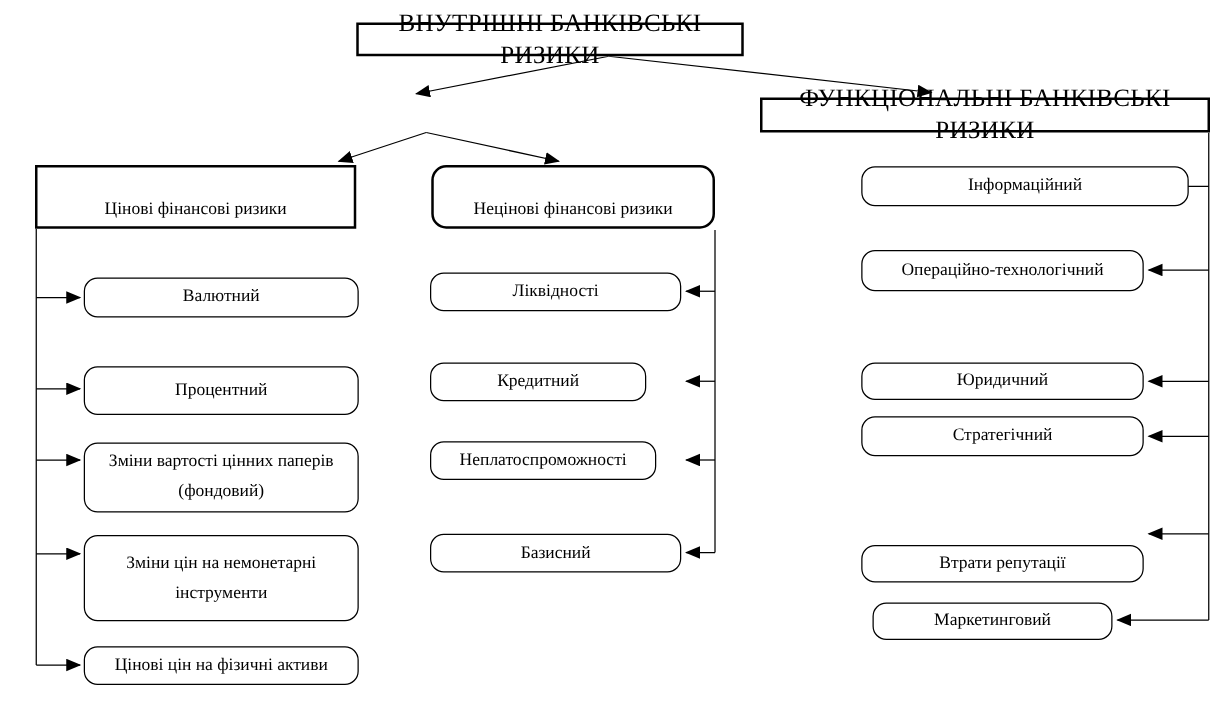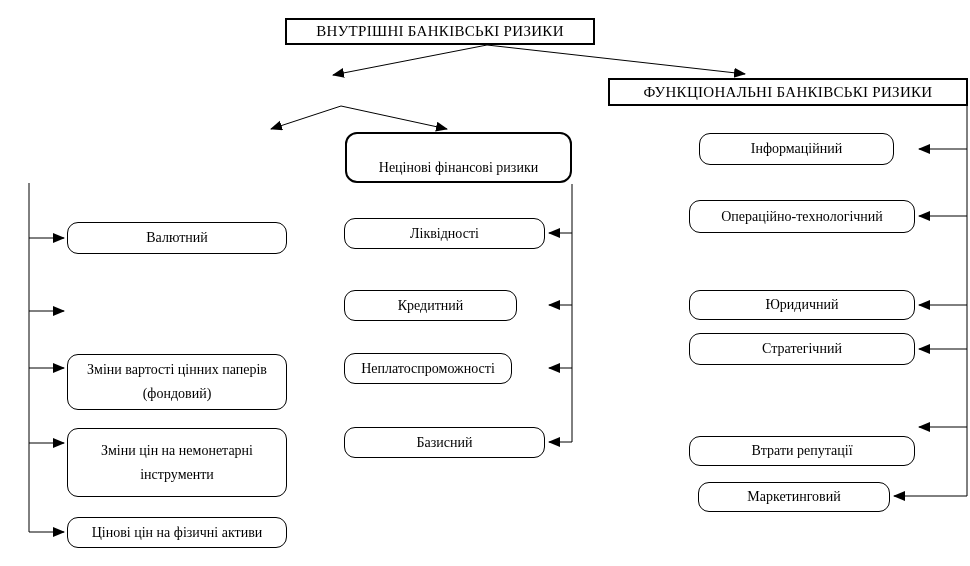--- a/index.html
+++ b/index.html
@@ -13,21 +13,21 @@
   }
   .wires{position:absolute;left:0;top:0;width:970px;height:566px;}
   .box{
     position:absolute;
     box-sizing:border-box;
     background:#ffffff;
     display:flex;align-items:center;justify-content:center;
     text-align:center;
     line-height:1.25;
   }
-  .rect{border:2px solid #000;font-size:15px;letter-spacing:0.3px;}
+  .rect{border:2px solid #000;font-size:20px;letter-spacing:0.3px;}
   .cat{border:2px solid #000;font-size:14px;align-items:flex-end;padding-bottom:5px;}
   .round{border:1px solid #000;border-radius:11px;font-size:14px;padding:2px 8px;}
   .round.two{line-height:1.7;}
 </style>
 </head>
 <body>
 
 <div class="stage">
 
   <svg class="wires" viewBox="0 0 970 566" xmlns="http://www.w3.org/2000/svg">
@@ -62,32 +62,34 @@
     <line x1="967" y1="305" x2="919" y2="305" stroke="#000" stroke-width="1" marker-end="url(#ah)"></line>
     <line x1="967" y1="349" x2="919" y2="349" stroke="#000" stroke-width="1" marker-end="url(#ah)"></line>
     <line x1="967" y1="427" x2="919" y2="427" stroke="#000" stroke-width="1" marker-end="url(#ah)"></line>
     <line x1="967" y1="496" x2="894" y2="496" stroke="#000" stroke-width="1" marker-end="url(#ah)"></line>
   </svg>
 
   <div class="box rect" style="left:285px;top:18px;width:310px;height:27px;">ВНУТРІШНІ БАНКІВСЬКІ РИЗИКИ</div>
 
   <div class="box rect" style="left:608px;top:78px;width:360px;height:28px;">ФУНКЦІОНАЛЬНІ БАНКІВСЬКІ РИЗИКИ</div>
 
+  <div class="box cat" style="left:28px;top:132px;width:257px;height:51px;">Цінові фінансові ризики</div>
   <div class="box cat" style="left:345px;top:132px;width:227px;height:51px;border-radius:12px;">Нецінові фінансові ризики</div>
 
   <div class="box round" style="left:67px;top:222px;width:220px;height:32px;">Валютний</div>
+  <div class="box round" style="left:67px;top:293px;width:220px;height:39px;">Процентний</div>
   <div class="box round two" style="left:67px;top:354px;width:220px;height:56px;">Зміни вартості цінних паперів (фондовий)</div>
   <div class="box round two" style="left:67px;top:428px;width:220px;height:69px;">Зміни цін на немонетарні інструменти</div>
   <div class="box round" style="left:67px;top:517px;width:220px;height:31px;">Цінові цін на фізичні активи</div>
 
   <div class="box round" style="left:344px;top:218px;width:201px;height:31px;">Ліквідності</div>
   <div class="box round" style="left:344px;top:290px;width:173px;height:31px;">Кредитний</div>
-  <div class="box round" style="left:344px;top:353px;width:168px;height:31px;">Неплатоспроможності</div>
+  <div class="box round" style="left:344px;top:353px;width:181px;height:31px;">Неплатоспроможності</div>
   <div class="box round" style="left:344px;top:427px;width:201px;height:31px;">Базисний</div>
 
-  <div class="box round" style="left:689px;top:133px;width:195px;height:32px;margin-left:10px;">Інформаційний</div>
+  <div class="box round" style="left:689px;top:133px;width:262px;height:32px;">Інформаційний</div>
   <div class="box round" style="left:689px;top:200px;width:226px;height:33px;">Операційно-технологічний</div>
   <div class="box round" style="left:689px;top:290px;width:226px;height:30px;">Юридичний</div>
   <div class="box round" style="left:689px;top:333px;width:226px;height:32px;">Стратегічний</div>
   <div class="box round" style="left:689px;top:436px;width:226px;height:30px;">Втрати репутації</div>
   <div class="box round" style="left:698px;top:482px;width:192px;height:30px;">Маркетинговий</div>
 
 </div>
 
 </body></html>

